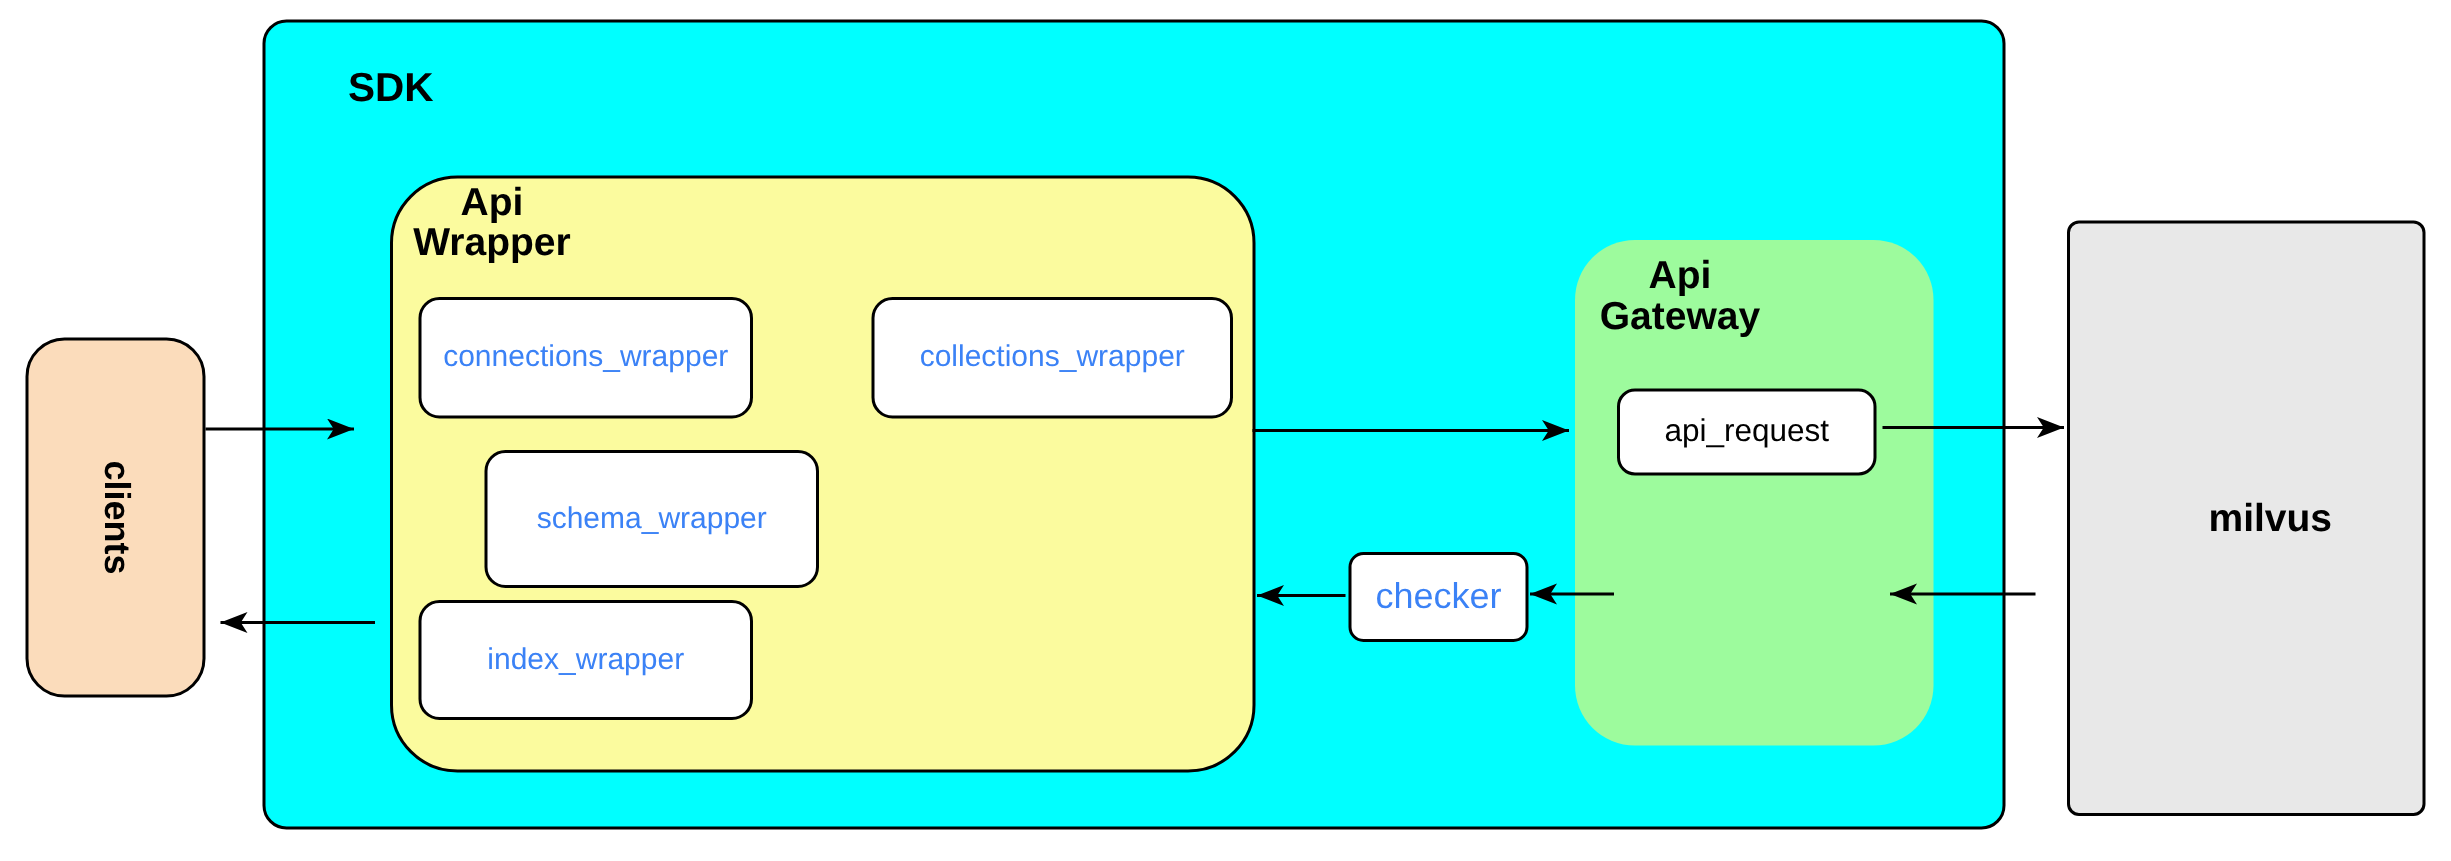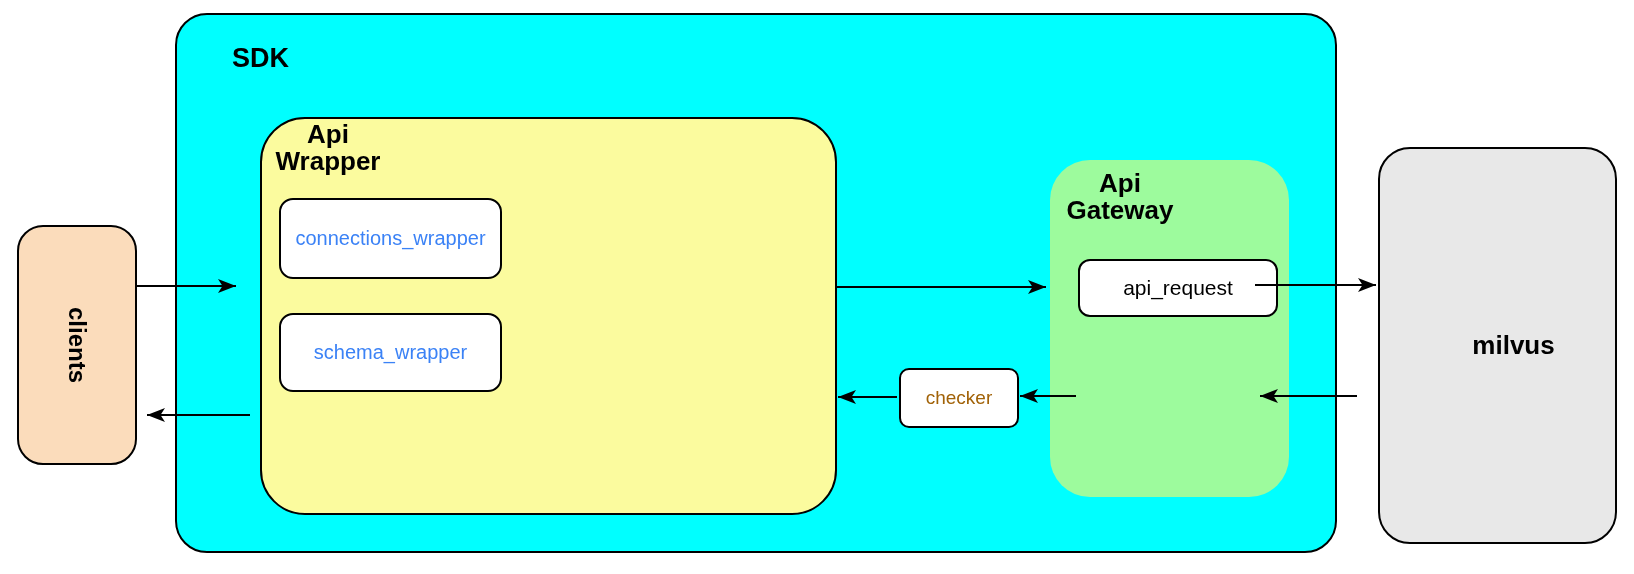--- a/index.html
+++ b/index.html
@@ -29,31 +29,31 @@
     transform: rotate(90deg);
     font-weight: bold;
     font-size: 24px;
     color: #000;
     white-space: nowrap;
   }
   .milvus-box {
     left: 1378px; top: 147px; width: 239px; height: 397px;
     background: var(--milvus-fill, #e8e8e8);
     border: 2px solid var(--line, #000);
-    border-radius: 32px;
+    border-radius: 8px;
     display: flex; align-items: center; justify-content: center; padding-left: 32px;
   }
   .milvus-text { font-weight: bold; font-size: 26px; color: #000; }
 
   
   .sdk-box {
     left: 175px; top: 13px; width: 1162px; height: 540px;
     background: var(--sdk-fill, #00ffff);
     border: 2px solid var(--line, #000);
-    border-radius: 32px;
+    border-radius: 16px;
   }
   .sdk-label {
     left: 55px; top: 28px;
     font-weight: bold; font-size: 27px; color: #000;
   }
 
   
   .apiwrapper-box {
     left: 83px; top: 102px; width: 577px; height: 398px;
     background: var(--wrapper-fill, #fbfb9e);
@@ -70,47 +70,47 @@
     background: var(--node-fill, #ffffff);
     border: 2px solid var(--line, #000);
     border-radius: 14px;
     display: flex; align-items: center; justify-content: center;
     font-size: 20px; color: #3b82f6;
     white-space: nowrap;
   }
   .w-col1 { left: 17px;  width: 223px; }
   .w-col2 { left: 319px; width: 241px; }
   .w-row1 { top: 79px;  height: 81px; }
-  .w-row2 { top: 194px; height: 79px; }
+  .w-row2 { top: 181px; height: 92px; margin-left: 44px; }
   .w-row3 { top: 281px; height: 80px; }
 
   
   .checker-box {
     left: 722px; top: 353px; width: 120px; height: 60px;
     background: var(--node-fill, #ffffff);
     border: 2px solid var(--line, #000);
     border-radius: 10px;
     display: flex; align-items: center; justify-content: center;
-    font-size: 19px; color: #a16207;
+    font-size: 24px; color: #3b82f6;
   }
 
   
   .gateway-box {
     left: 873px; top: 145px; width: 239px; height: 337px;
     background: var(--gateway-fill, #9dfb9d);
     border-radius: 40px;
   }
   .gateway-label {
     left: 0px; top: 10px; width: 140px;
     text-align: center;
     font-weight: bold; font-size: 26px; line-height: 27px;
     white-space: pre-line; color: #000;
   }
   .gnode {
-    left: 28px; width: 200px; height: 58px;
+    left: 28px; width: 173px; height: 58px;
     background: var(--node-fill, #ffffff);
     border: 2px solid var(--line, #000);
     border-radius: 12px;
     display: flex; align-items: center; justify-content: center;
     font-size: 21px; color: #000;
     white-space: nowrap;
   }
   .g-row1 { top: 99px; }
   .g-row2 { top: 210px; }
 
@@ -132,21 +132,23 @@
   </div>
 
   <div class="abs sdk-box">
     <div class="abs sdk-label">SDK</div>
 
     <div class="abs apiwrapper-box">
       <div class="abs apiwrapper-label">Api
 Wrapper</div>
 
       <div class="abs wnode w-col1 w-row1">connections_wrapper</div>
+      <div class="abs wnode w-col2 w-row1">collections_wrapper</div>
       <div class="abs wnode w-col1 w-row2">schema_wrapper</div>
+      <div class="abs wnode w-col1 w-row3">index_wrapper</div>
     </div>
 
     <div class="abs checker-box">checker</div>
 
     <div class="abs gateway-box">
       <div class="abs gateway-label">Api
 Gateway</div>
 
       <div class="abs gnode g-row1">api_request</div>
     </div>

